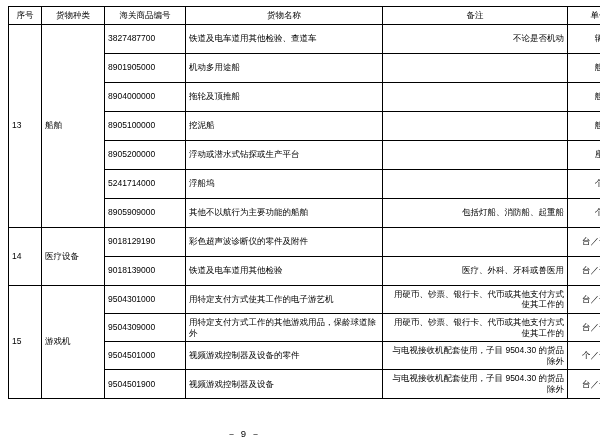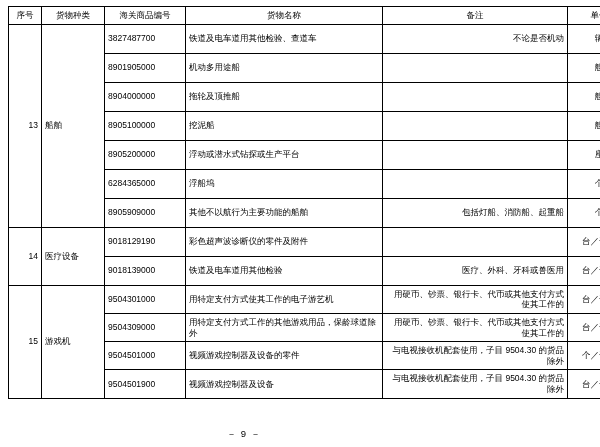--- a/index.html
+++ b/index.html
@@ -33,21 +33,21 @@
     padding: 3px 3px;
     vertical-align: middle;
     word-break: break-all;
   }
   th.hdr {
     text-align: center;
     font-weight: normal;
     font-size: 9px;
     padding: 5px 2px;
   }
-  .c-seq   { width: 26px;  text-align: right; }
+  .c-seq   { width: 26px;  text-align: left; }
   .c-cat   { width: 56px;  }
   .c-code  { width: 74px;  text-align: left; padding-left: 5px; margin-left: 36px; }
   .c-name  { width: 190px; text-align: left; padding-left: 5px; }
   .c-note  { width: 178px; text-align: right; padding-left: 5px; }
   .c-unit  { width: 56px;  text-align: center; }
   .rowtall td { height: 22px; }
   .twoline { line-height: 1.3; }
   .footer {
     position: absolute;
     left: 0;
@@ -101,21 +101,21 @@
         <td class="c-note"></td>
         <td class="c-unit">艘</td>
       </tr>
       <tr class="rowtall">
         <td class="c-code">8905200000</td>
         <td class="c-name">浮动或潜水式钻探或生产平台</td>
         <td class="c-note"></td>
         <td class="c-unit">座</td>
       </tr>
       <tr class="rowtall">
-        <td class="c-code">6284365000</td>
+        <td class="c-code">5241714000</td>
         <td class="c-name">浮船坞</td>
         <td class="c-note"></td>
         <td class="c-unit">个</td>
       </tr>
       <tr class="rowtall">
         <td class="c-code">8905909000</td>
         <td class="c-name">其他不以航行为主要功能的船舶</td>
         <td class="c-note">包括灯船、消防船、起重船</td>
         <td class="c-unit">个</td>
       </tr>

